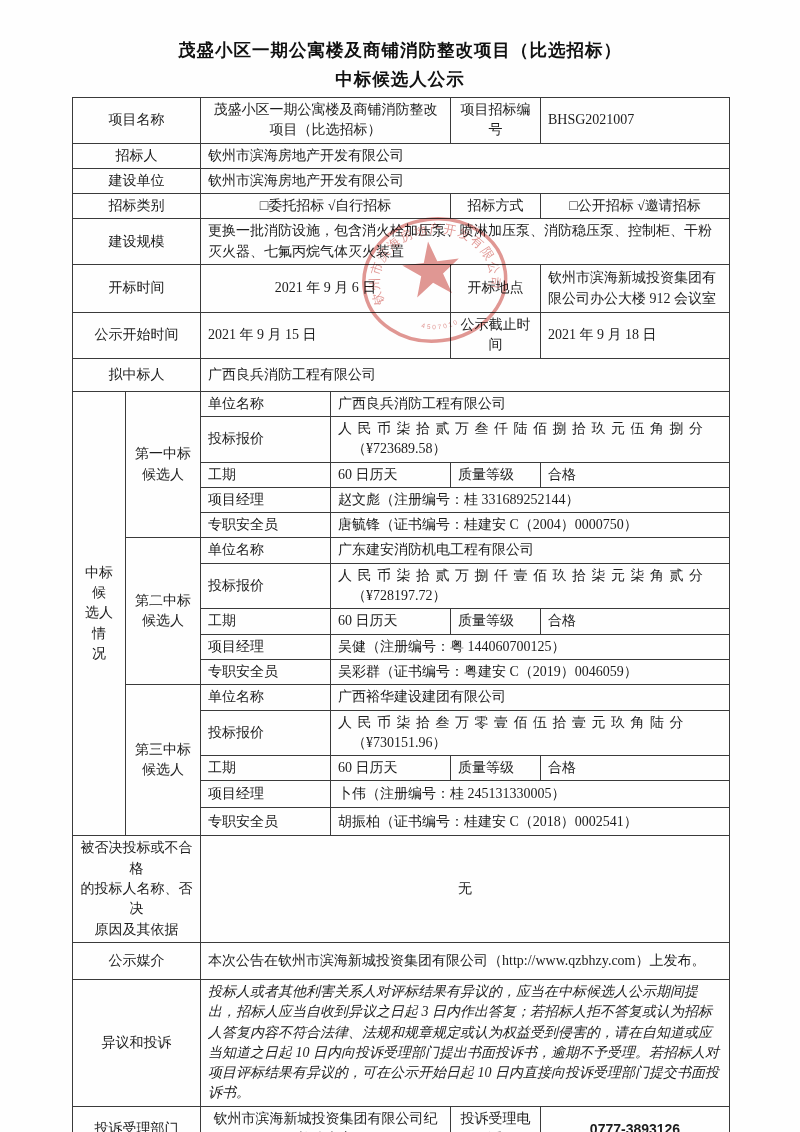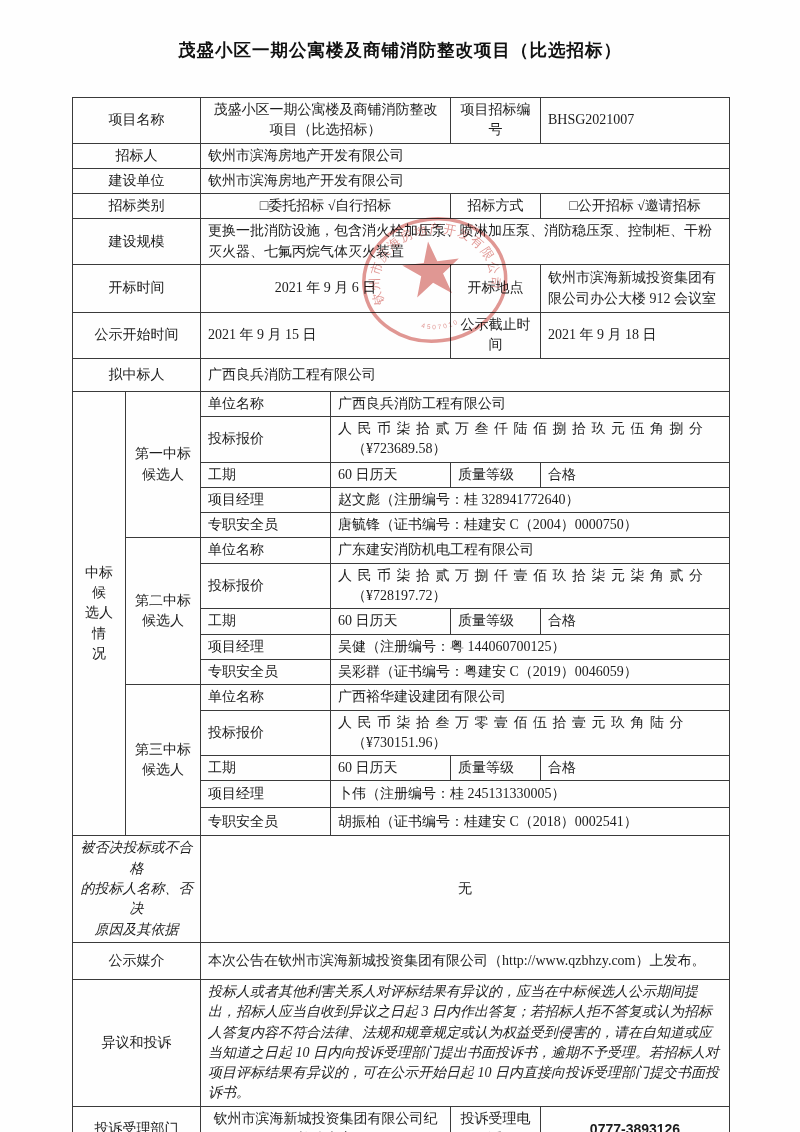--- a/index.html
+++ b/index.html
@@ -28,21 +28,21 @@
     padding:2px 7px;
     vertical-align:middle;
     line-height:1.45;
     overflow:hidden;
   }
   td.lbl{text-align:center;padding:2px 3px;}
   td.lbl-left{text-align:left;}
   td.val{text-align:left;}
   td.center{text-align:center;}
   td.tight{padding:2px 1px;text-align:center;}
-  .prewrap{white-space:pre-line;font-style:italic;}
+  .prewrap{white-space:pre-line;}
   td.vlabel{text-align:center;white-space:pre-line;line-height:1.55;padding:2px 2px;}
   td.big{font-size:14px;margin-top:40px;}
   .price-cn{display:block;letter-spacing:5.5px;white-space:nowrap;}
   .price-num{display:block;padding-left:14px;}
   td.objection-cell{line-height:1.55;padding:4px 8px;font-style:italic;}
   .phone{
     font-family:"Liberation Sans","DejaVu Sans",sans-serif;
     font-weight:600;font-size:14px;
   }
   
@@ -57,20 +57,21 @@
     opacity:0.55;mix-blend-mode:multiply;pointer-events:none;
   }
 </style>
 </head>
 <body>
 
 <div class="page">
 
   <div class="title-block">
     <div class="title-line">茂盛小区一期公寓楼及商铺消防整改项目（比选招标）</div>
+    <div class="title-line">中标候选人公示</div>
   </div>
 
   <table class="doc">
     <colgroup>
       <col style="width:53px">
         <col style="width:75px">
         <col style="width:130px">
       <col style="width:120px">
         <col style="width:90px">
         <col style="width:189px">
@@ -142,21 +143,21 @@
       </td>
     </tr>
     <tr class="h22">
       <td class="lbl-left">工期</td>
       <td class="val">60 日历天</td>
       <td class="lbl-left">质量等级</td>
       <td class="val">合格</td>
     </tr>
     <tr class="h21">
       <td class="lbl-left">项目经理</td>
-      <td colspan="3" class="val">赵文彪（注册编号：桂 328941772640）</td>
+      <td colspan="3" class="val">赵文彪（注册编号：桂 331689252144）</td>
     </tr>
     <tr class="h21">
       <td class="lbl-left">专职安全员</td>
       <td colspan="3" class="val">唐毓锋（证书编号：桂建安 C（2004）0000750）</td>
     </tr>
 
     <tr class="h22">
       <td rowspan="5" class="vlabel">第二中标
 候选人</td>
       <td class="lbl-left">单位名称</td>

